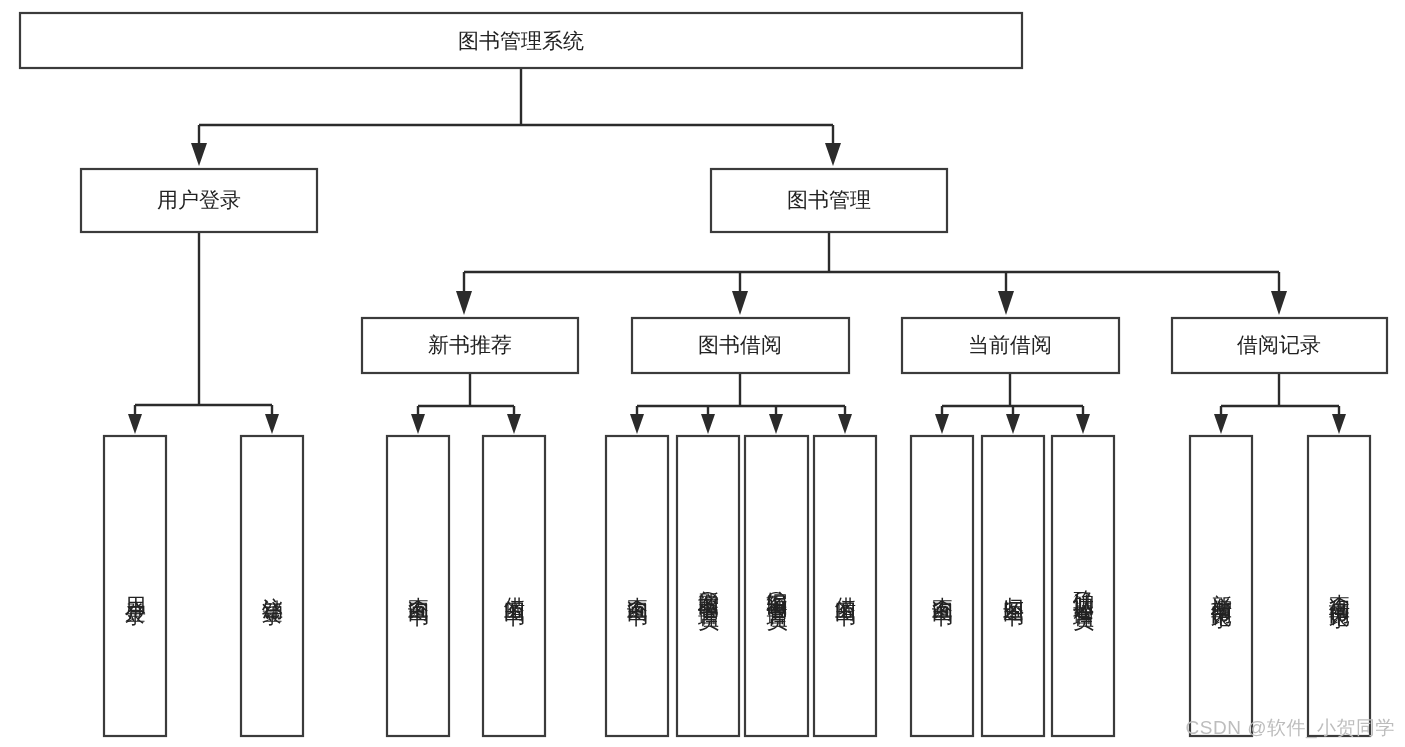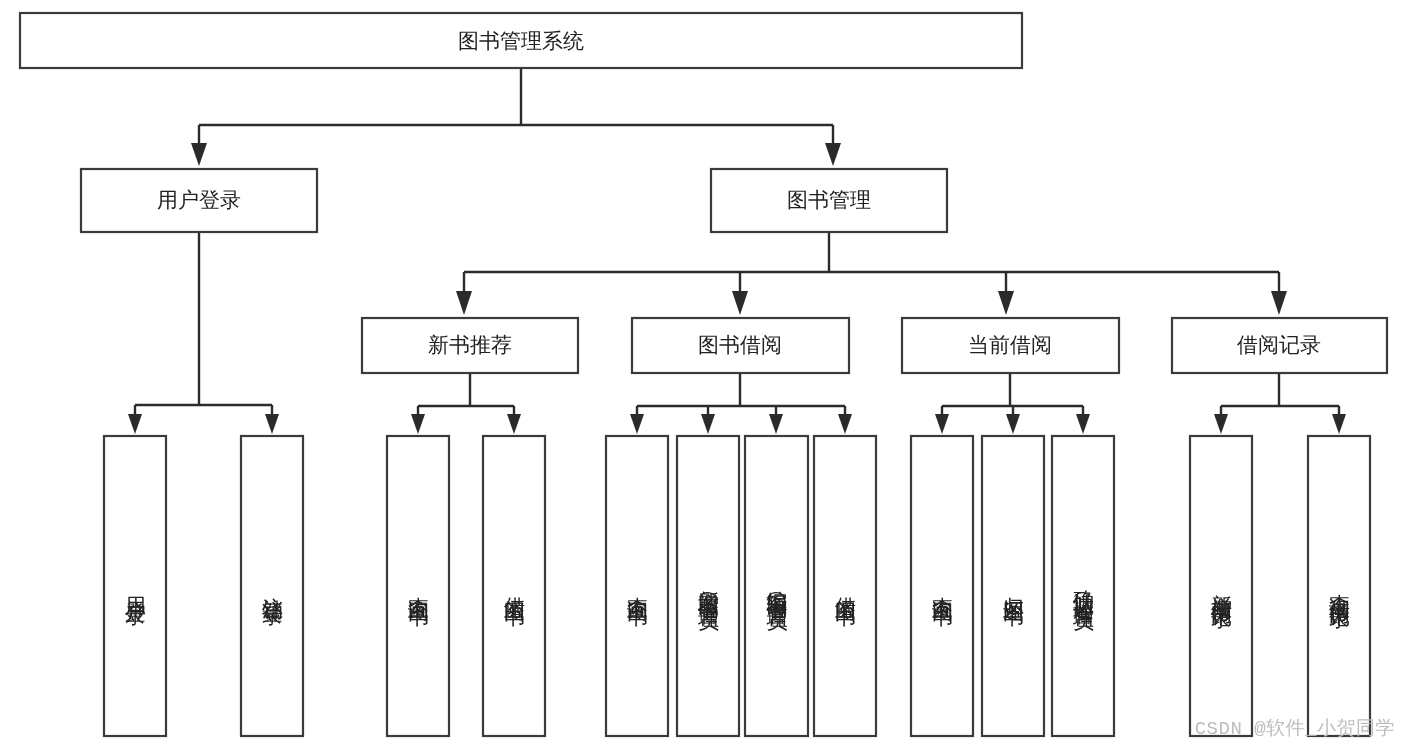--- a/index.html
+++ b/index.html
@@ -64,21 +64,21 @@
     align-items: center;
     justify-content: center;
     white-space: nowrap;
     user-select: none;
     pointer-events: none;
   }
   .watermark {
     position: absolute;
     right: 10px;
     bottom: 6px;
-    font-family: Liberation Mono, monospace;
+    font-family: Liberation Sans, sans-serif;
     font-size: 19px;
     color: #bdbdbd;
     letter-spacing: 0.5px;
     white-space: nowrap;
   }
 </style>
 </head>
 <body>
 
 <div id="diagram-root">

